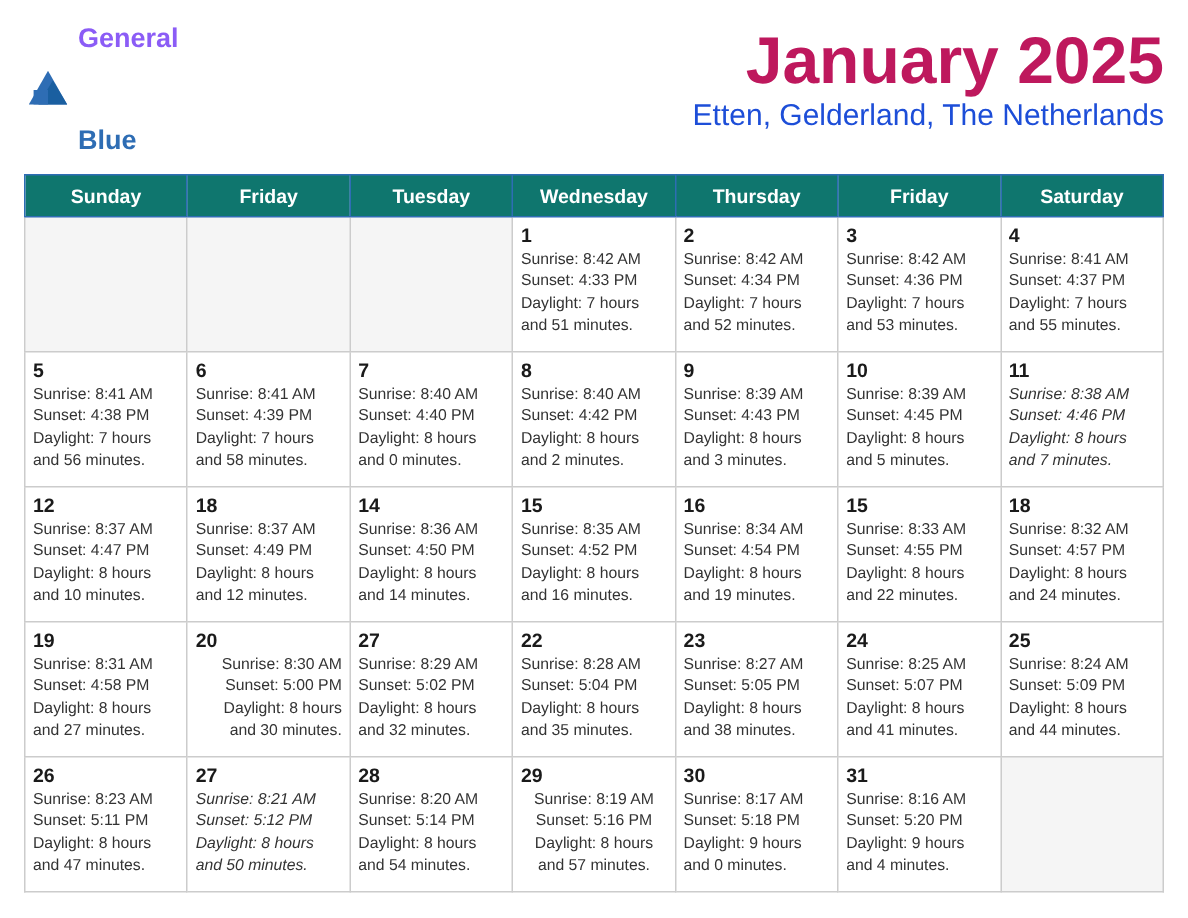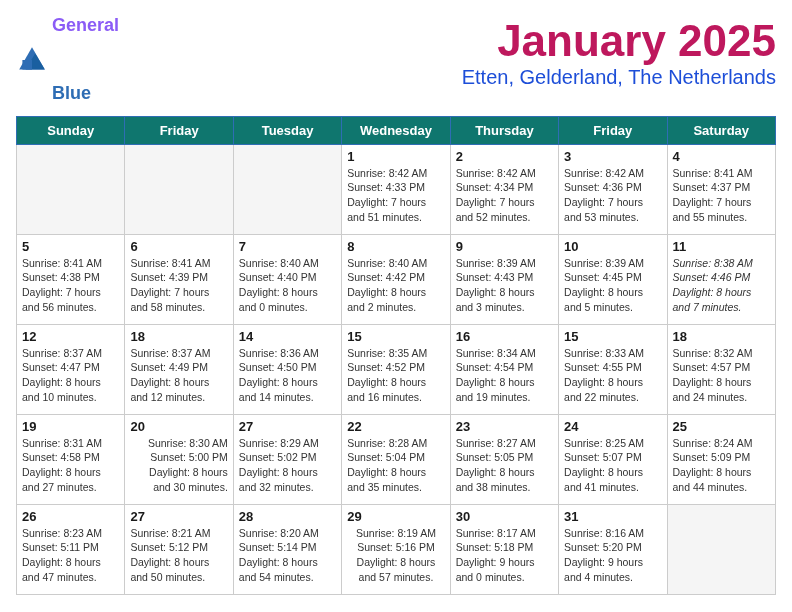--- a/index.html
+++ b/index.html
@@ -311,21 +311,21 @@
       <tr>
         <td class="calendar-cell">
           <span class="cell-date">26</span>
           <div class="cell-info" style="white-space: pre-line;">Sunrise: 8:23 AM
 Sunset: 5:11 PM
 Daylight: 8 hours
 and 47 minutes.</div>
         </td>
         <td class="calendar-cell">
           <span class="cell-date">27</span>
-          <div class="cell-info" style="white-space: pre-line;">Sunrise: 8:21 AM
+          <div class="cell-info" style="white-space: pre-line; font-style: italic;">Sunrise: 8:21 AM
 Sunset: 5:12 PM
 Daylight: 8 hours
 and 50 minutes.</div>
         </td>
         <td class="calendar-cell">
           <span class="cell-date">28</span>
           <div class="cell-info" style="white-space: pre-line;">Sunrise: 8:20 AM
 Sunset: 5:14 PM
 Daylight: 8 hours
 and 54 minutes.</div>

